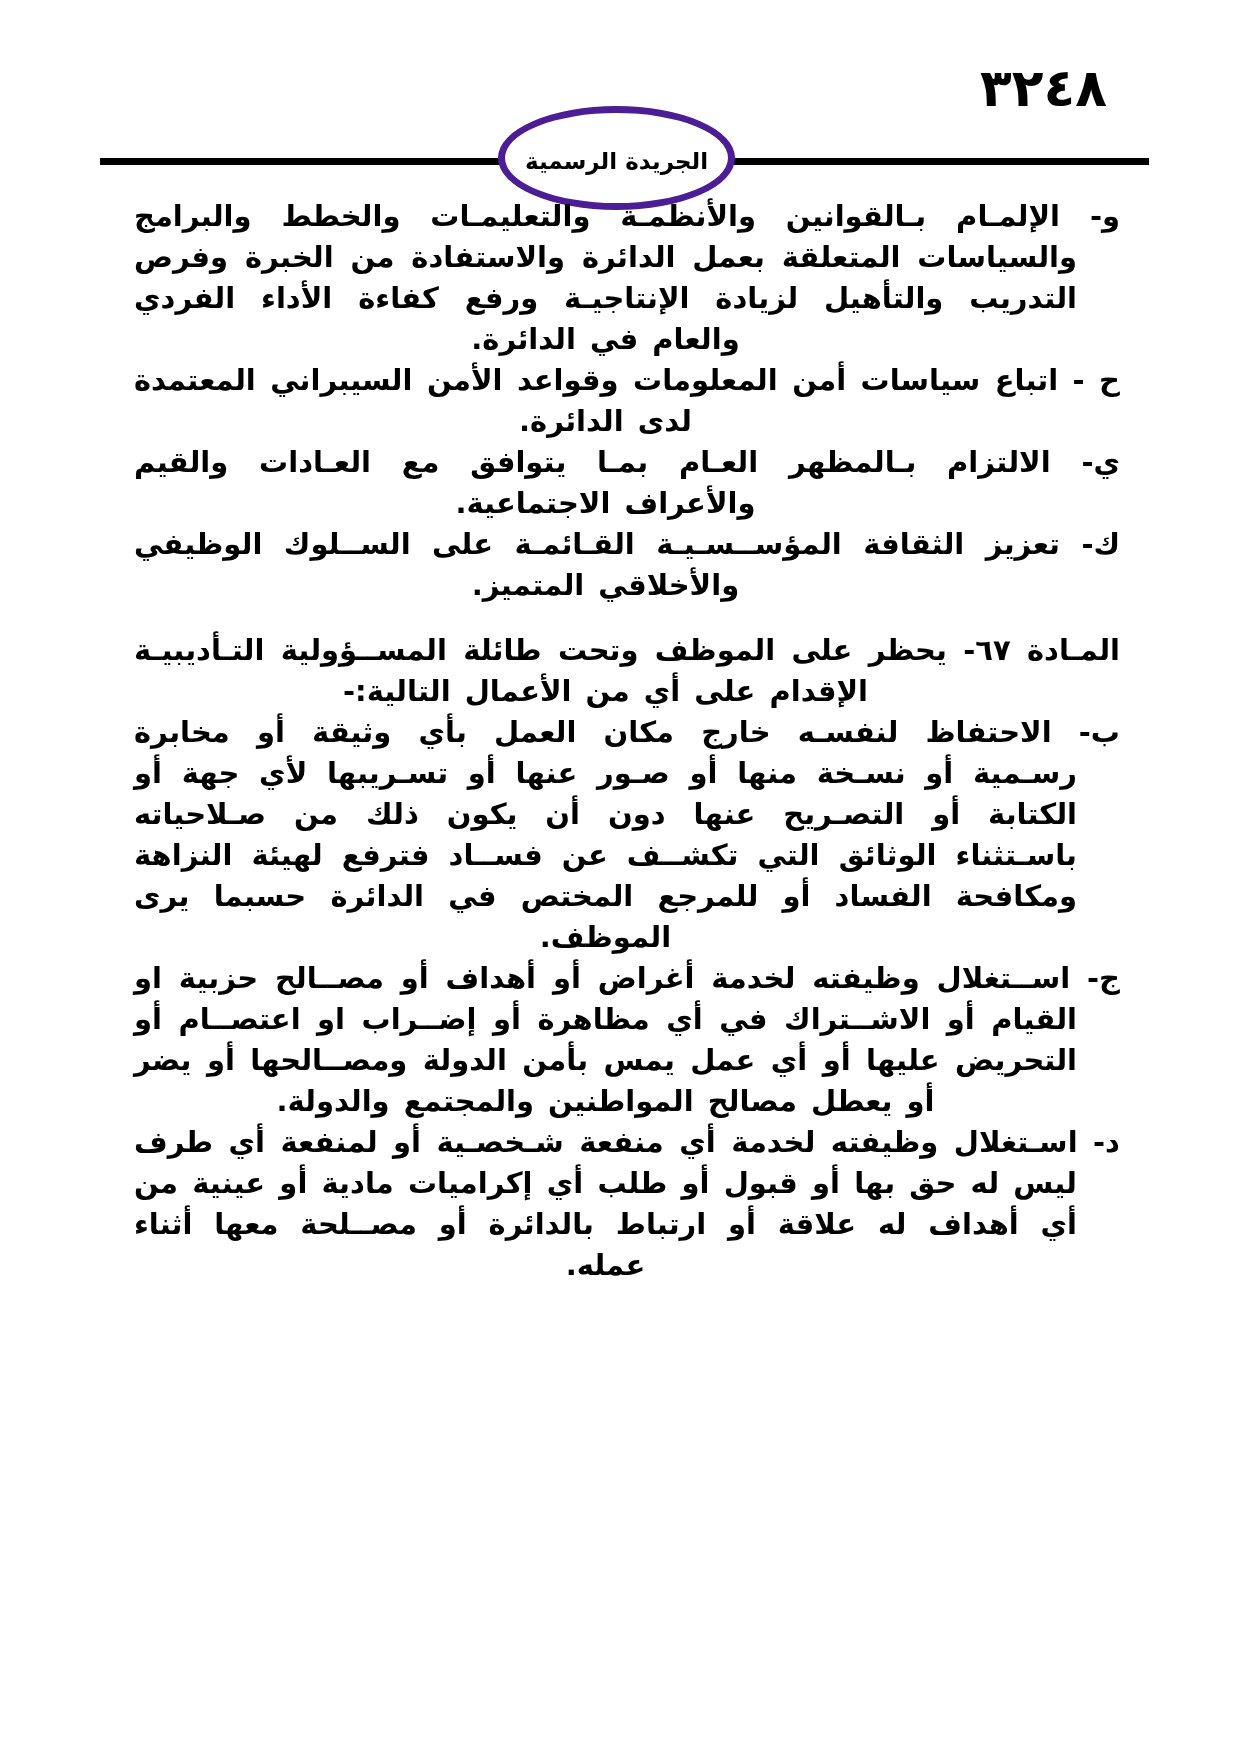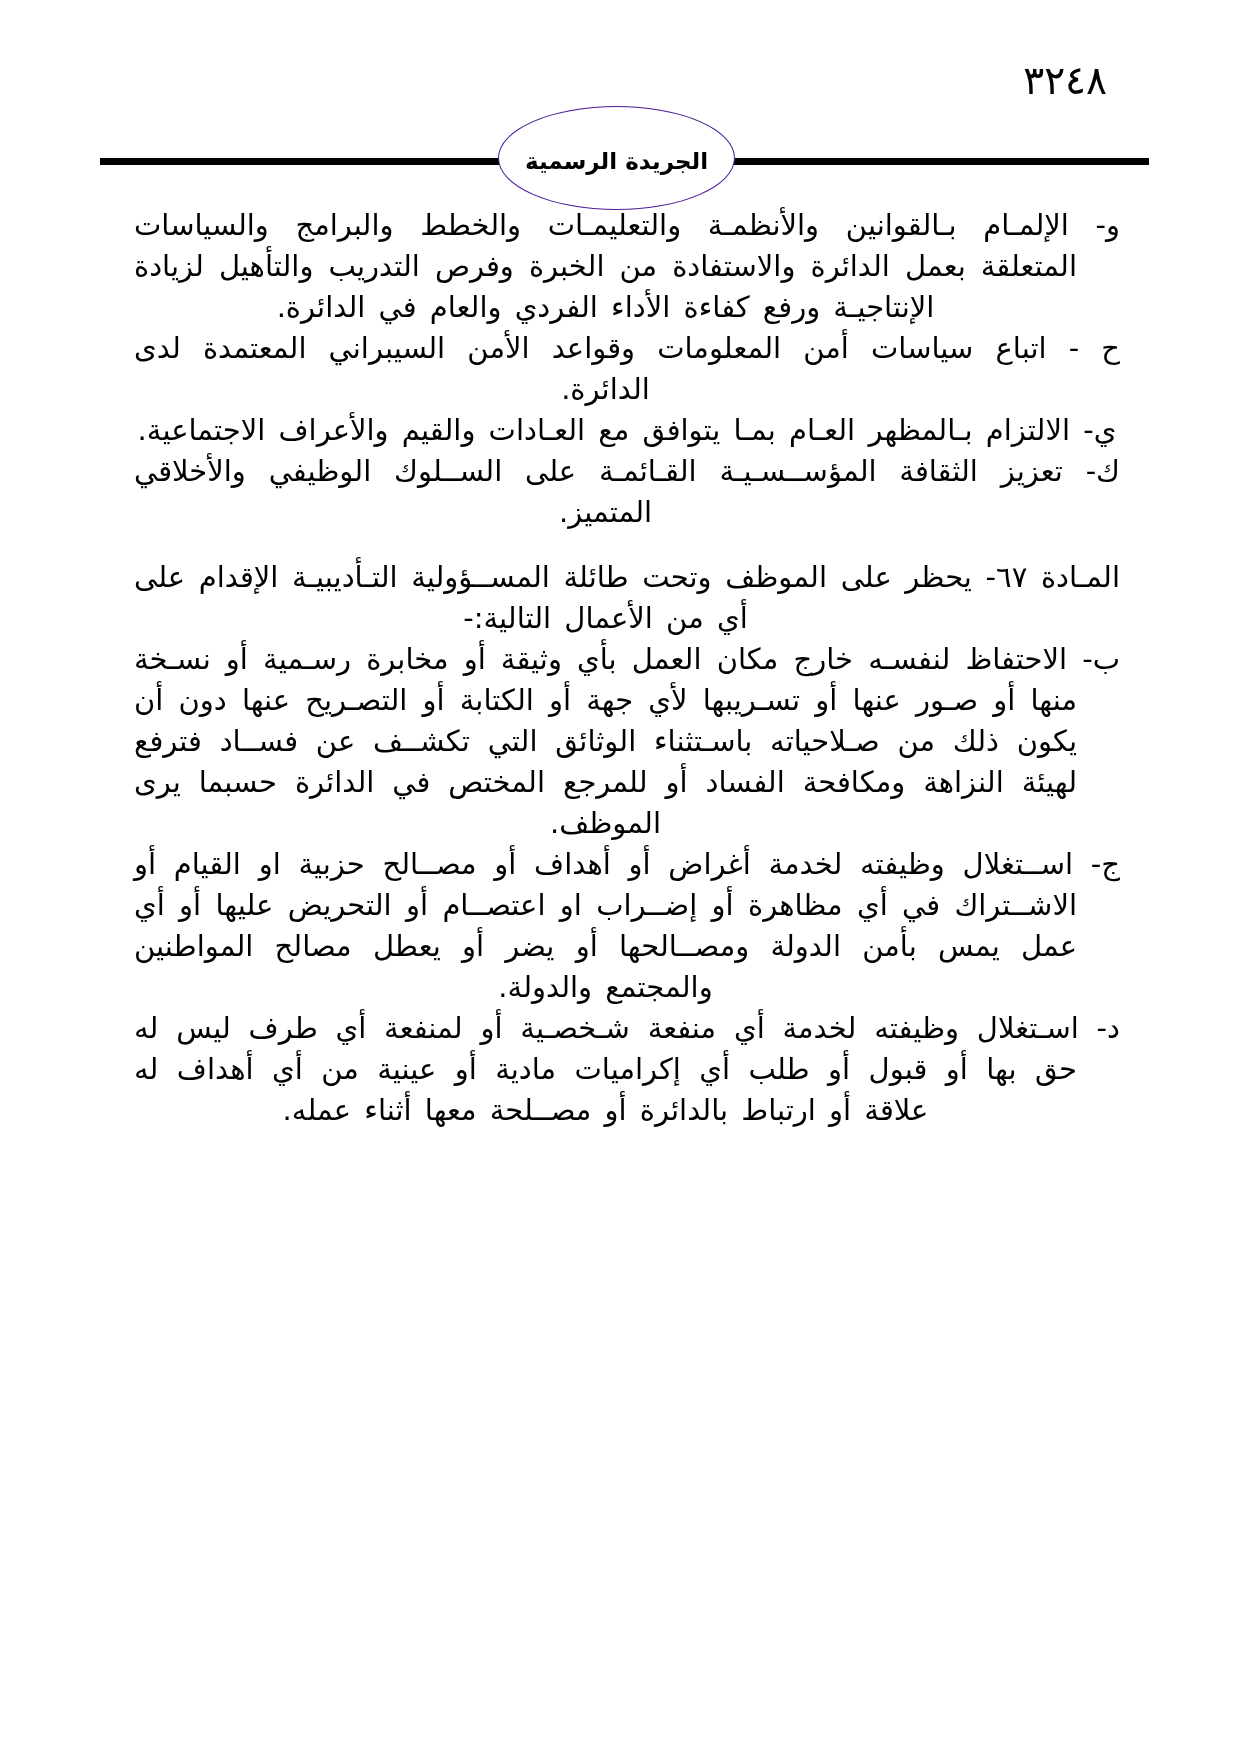--- a/index.html
+++ b/index.html
@@ -13,60 +13,60 @@
     height: 1755px;
     background: #ffffff;
     color: #000000;
     font-family: "DejaVu Sans", sans-serif;
     overflow: hidden;
   }
   .page-number {
     position: absolute;
     top: 58px;
     right: 134px;
-    font-size: 39px;
-    font-weight: normal;
+    font-size: 52px;
+    font-weight: bold;
     letter-spacing: 2px;
     direction: rtl;
   }
   .header-rule {
     position: absolute;
     top: 158px;
     left: 100px;
     width: 1049px;
     height: 7px;
     background: #000000;
   }
   .gazette-ellipse {
     position: absolute;
     top: 106px;
     left: 498px;
     width: 237px;
     height: 104px;
     background: #ffffff;
-    border: 1px solid #4c1d95;
+    border: 7px solid #4c1d95;
     border-radius: 50%;
     box-sizing: border-box;
     display: flex;
     align-items: center;
     justify-content: center;
   }
   .gazette-title {
     font-size: 23px;
     font-weight: bold;
     direction: rtl;
     padding-top: 6px;
   }
   .content {
     position: absolute;
-    top: 205px;
+    top: 196px;
     right: 121px;
     width: 986px;
     direction: rtl;
-    font-weight: normal;
+    font-weight: bold;
     font-size: 29px;
     line-height: 41px;
     word-spacing: 4px;
   }
   .content p {
     margin: 0;
     text-align: justify;
     text-align-last: center;
     padding-right: 43px;
     text-indent: -43px;

